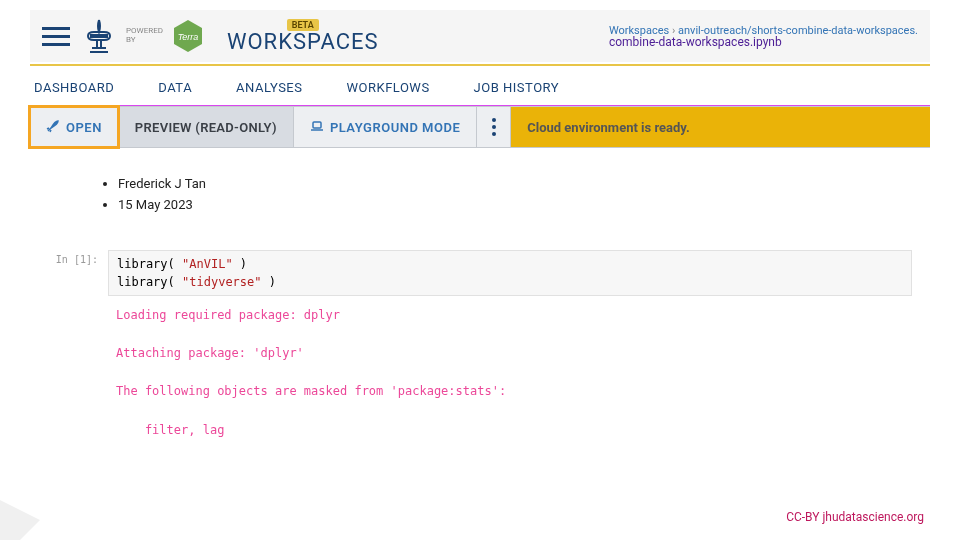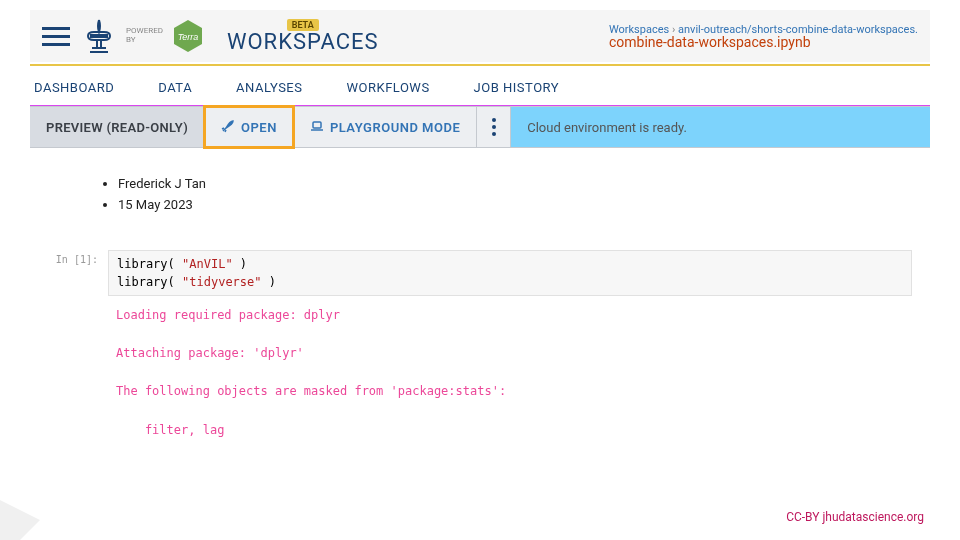--- a/index.html
+++ b/index.html
@@ -91,22 +91,22 @@
   .breadcrumb {
     font-size: 11px;
     color: #3374b5;
     white-space: nowrap;
     overflow: hidden;
     text-overflow: ellipsis;
     max-width: 420px;
   }
   .breadcrumb .sep { color: #888; }
   .nb-title {
-    font-size: 14px;
-    color: #c2410c;
+    font-size: 12px;
+    color: #4c1d95;
     font-weight: 400;
     margin-top: -2px;
   }
 
   .yellow-line {
     height: 2px;
     background: #e8c547;
     margin-top: 2px;
   }
 
@@ -175,22 +175,22 @@
   }
   .dots span {
     width: 4px; height: 4px;
     background: #1a4374;
     border-radius: 50%;
   }
   .ab-status {
     flex: 1;
     border-right: none;
     color: #555;
-    background: #7dd3fc;
-    font-weight: 400;
+    background: #eab308;
+    font-weight: 700;
   }
 
   
   .nb-content {
     padding: 26px 18px 0 18px;
     font-size: 13px;
   }
   .nb-content ul {
     margin-left: 70px;
     color: #222;
@@ -294,30 +294,30 @@
 
   <div class="tabs">
     <div class="tab">DASHBOARD</div>
     <div class="tab">DATA</div>
     <div class="tab">ANALYSES</div>
     <div class="tab">WORKFLOWS</div>
     <div class="tab">JOB HISTORY</div>
   </div>
 
   <div class="action-bar">
-    <div class="ab-segment ab-preview">PREVIEW (READ-ONLY)</div>
     <div class="ab-segment ab-open">
       <span>
         <svg width="14" height="14" viewBox="0 0 14 14">
           <path d="M3 11 L5 9 Q9 2 12 2 Q12 5 5 9 L3 11 M4 10 L2 12 M5 11 L4 13 M3 9 L1 10" stroke="#3374b5" stroke-width="1.5" fill="#3374b5"></path>
         </svg>
       </span>
       <span>OPEN</span>
       <div class="highlight-box"></div>
     </div>
+    <div class="ab-segment ab-preview">PREVIEW (READ-ONLY)</div>
     <div class="ab-segment ab-playground">
       <span>
         <svg width="14" height="14" viewBox="0 0 14 14">
           <rect x="3" y="3" width="8" height="6" rx="1" stroke="#3374b5" stroke-width="1.5" fill="none"></rect>
           <path d="M1 11 L13 11" stroke="#3374b5" stroke-width="1.5"></path>
         </svg>
       </span>
       <span>PLAYGROUND MODE</span>
     </div>
     <div class="ab-segment ab-dots">

